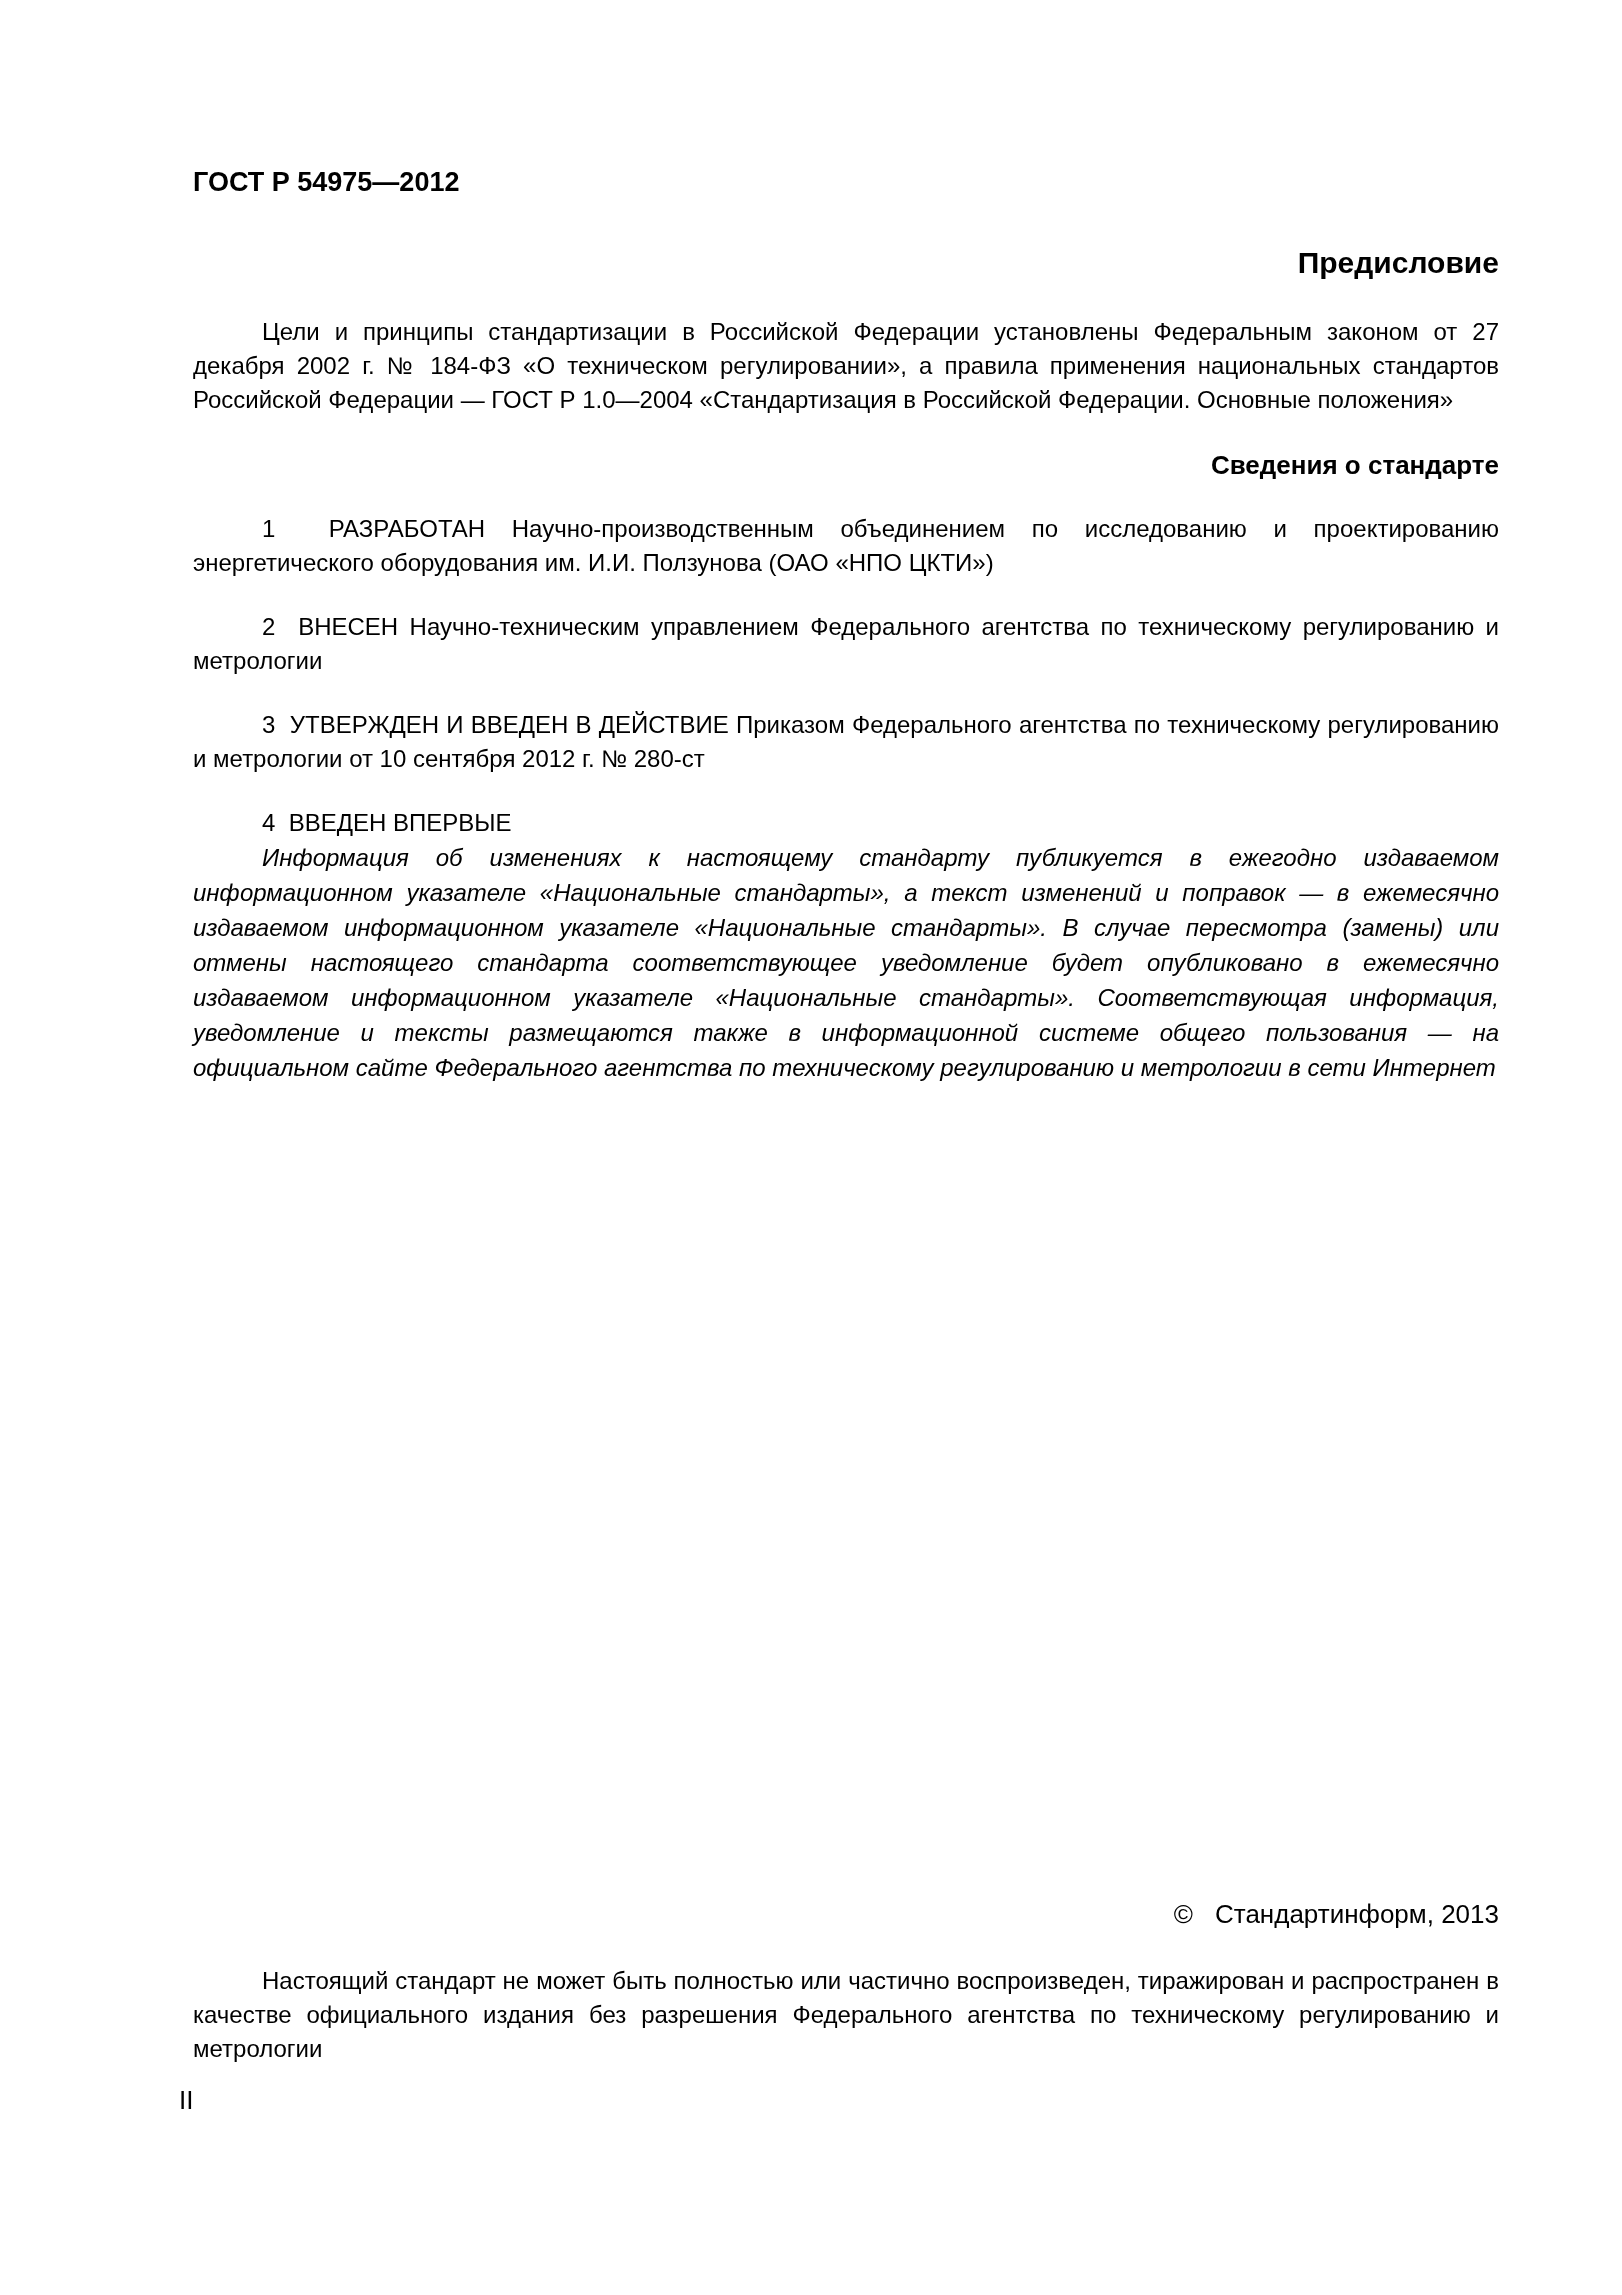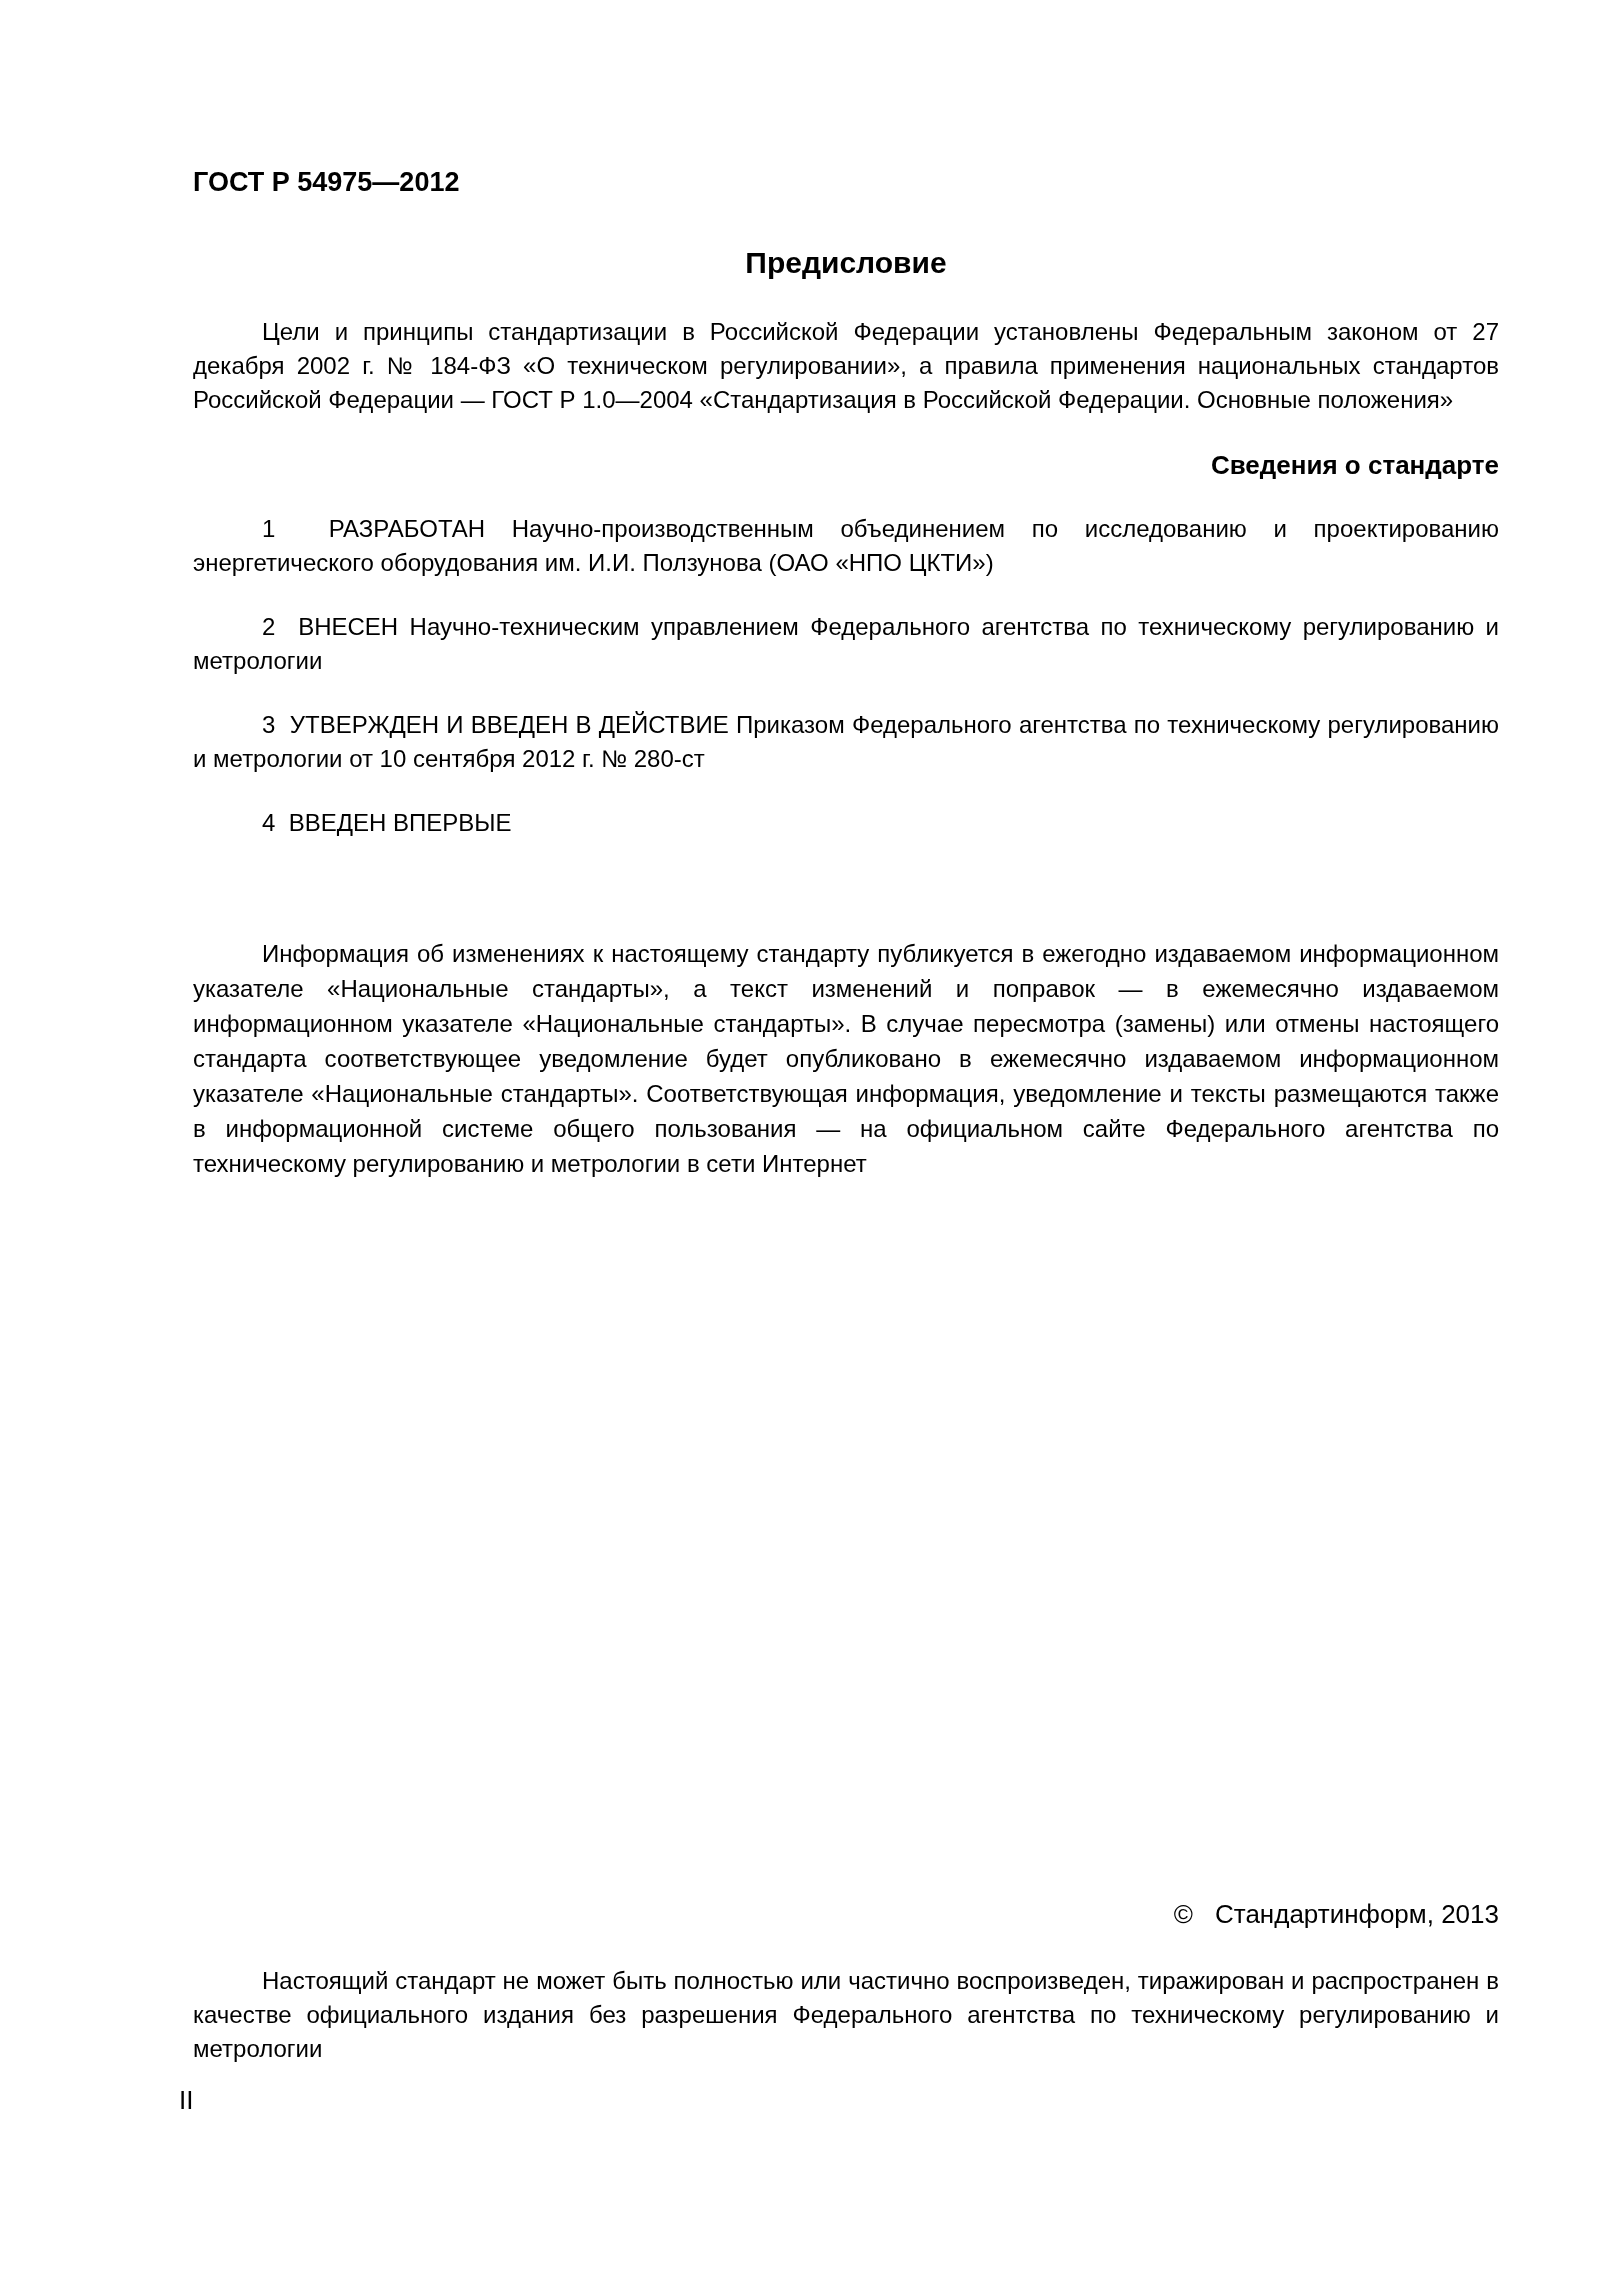--- a/index.html
+++ b/index.html
@@ -20,41 +20,41 @@
   }
   .doc-code {
     font-size: 27px;
     font-weight: bold;
     line-height: 1.2;
   }
   .page-title {
     margin-top: 47px;
     font-size: 30px;
     font-weight: bold;
-    text-align: center;
+    text-align: right;
     line-height: 1.2;
   }
   .para {
     font-size: 24px;
     line-height: 34px;
     text-align: justify;
     text-indent: 69px;
   }
   .intro { margin-top: 34px; }
   .info-heading {
     margin-top: 31px;
     margin-left: 69px;
     font-size: 26px;
     font-weight: bold;
     line-height: 34px;
     text-align: right;
   }
   .info-item { margin-top: 30px; }
   .note {
-    margin-top: 96px;
+    font-style: italic;
     line-height: 35px;
   }
   .copyright-line {
     position: absolute;
     top: 1897px;
     right: 124px;
     font-size: 26px;
     line-height: 34px;
     text-align: right;
   }

